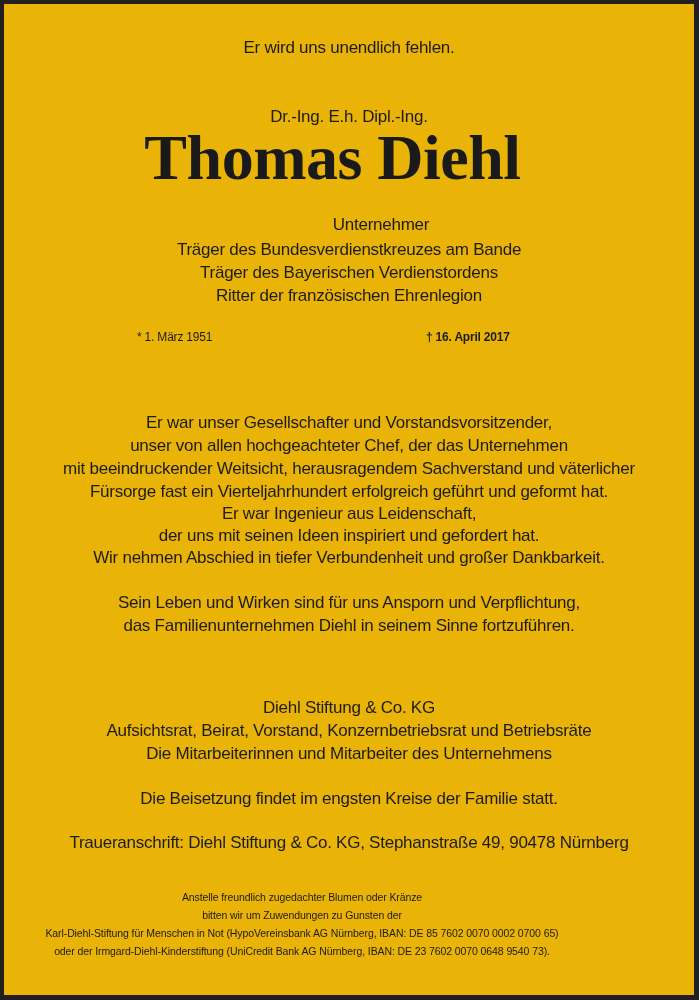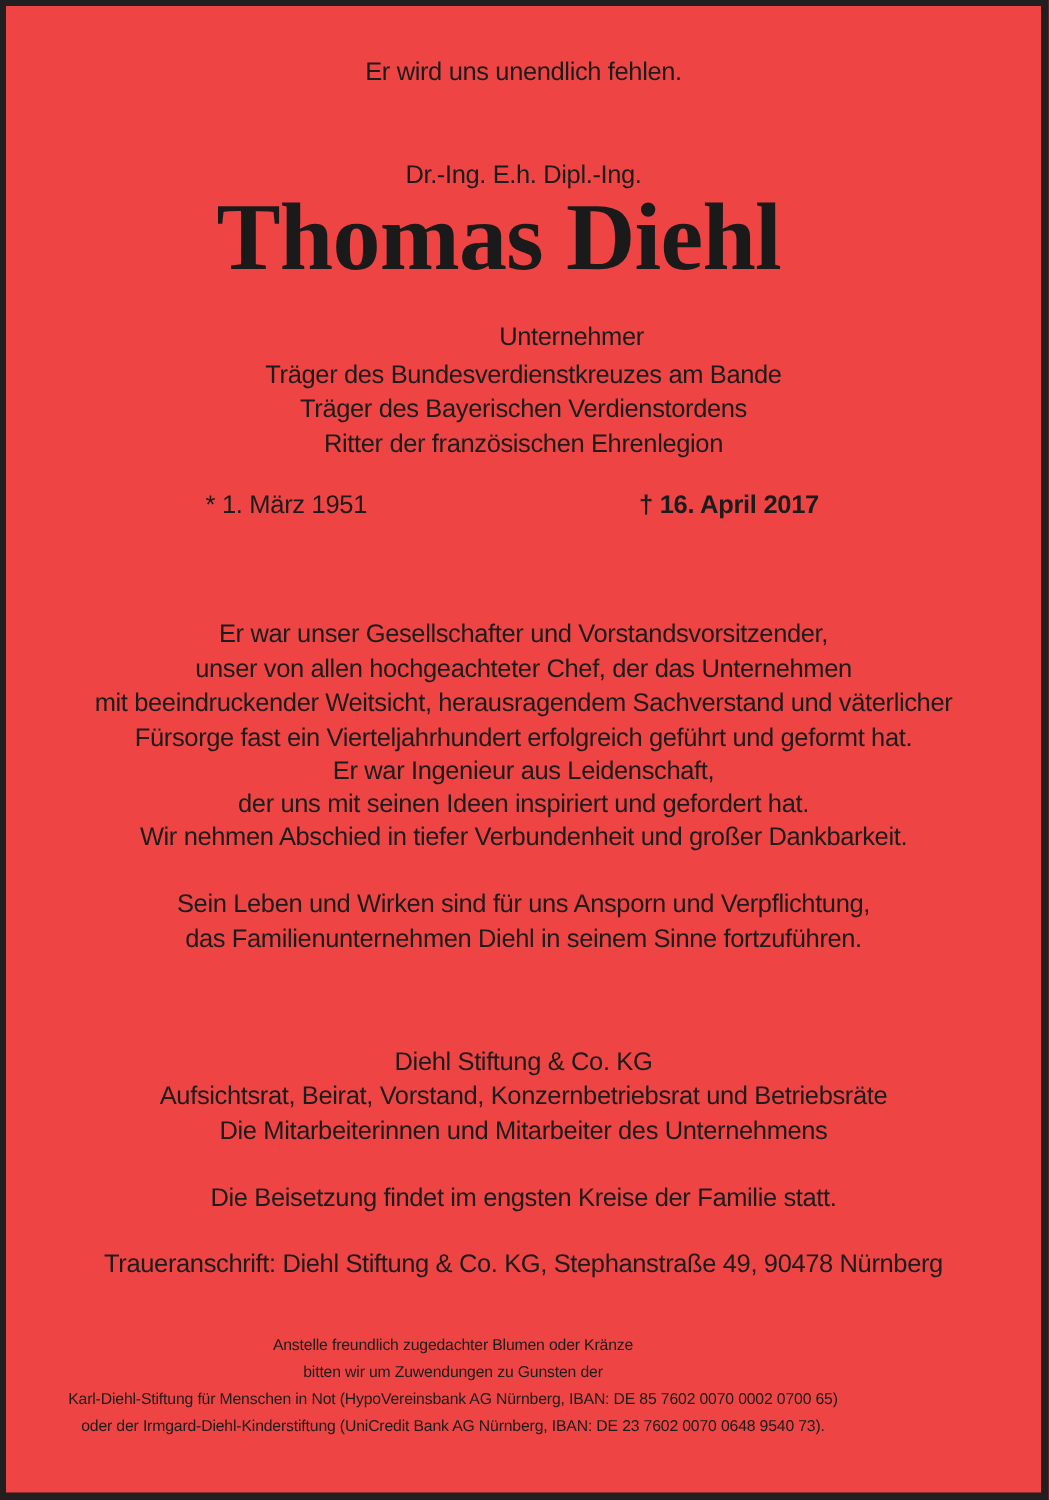--- a/index.html
+++ b/index.html
@@ -12,21 +12,21 @@
       height: 1000px;
       overflow: hidden;
       position: relative;
     }
     .page {
       position: absolute;
       left: 4px;
       top: 4px;
       width: 690px;
       height: 991px;
-      background: #ef4444;
+      background: #eab308;
       color: #1c1c1c;
       font-family: "Liberation Sans", "DejaVu Sans", sans-serif;
     }
     .line {
       position: absolute;
       left: 0;
       width: 690px;
       text-align: center;
       white-space: nowrap;
       font-size: 17px;
@@ -44,21 +44,21 @@
       font-size: 64px;
       line-height: 60px;
       letter-spacing: -0.5px;
       color: #1a1a1a;
     }
     .dates {
       position: absolute;
       left: 0;
       width: 690px;
       height: 22px;
-      font-size: 17px;
+      font-size: 12px;
       letter-spacing: -0.2px;
       line-height: 22px;
     }
     .dates .born {
       position: absolute;
       left: 133px;
       white-space: nowrap;
     }
     .dates .died {
       position: absolute;

